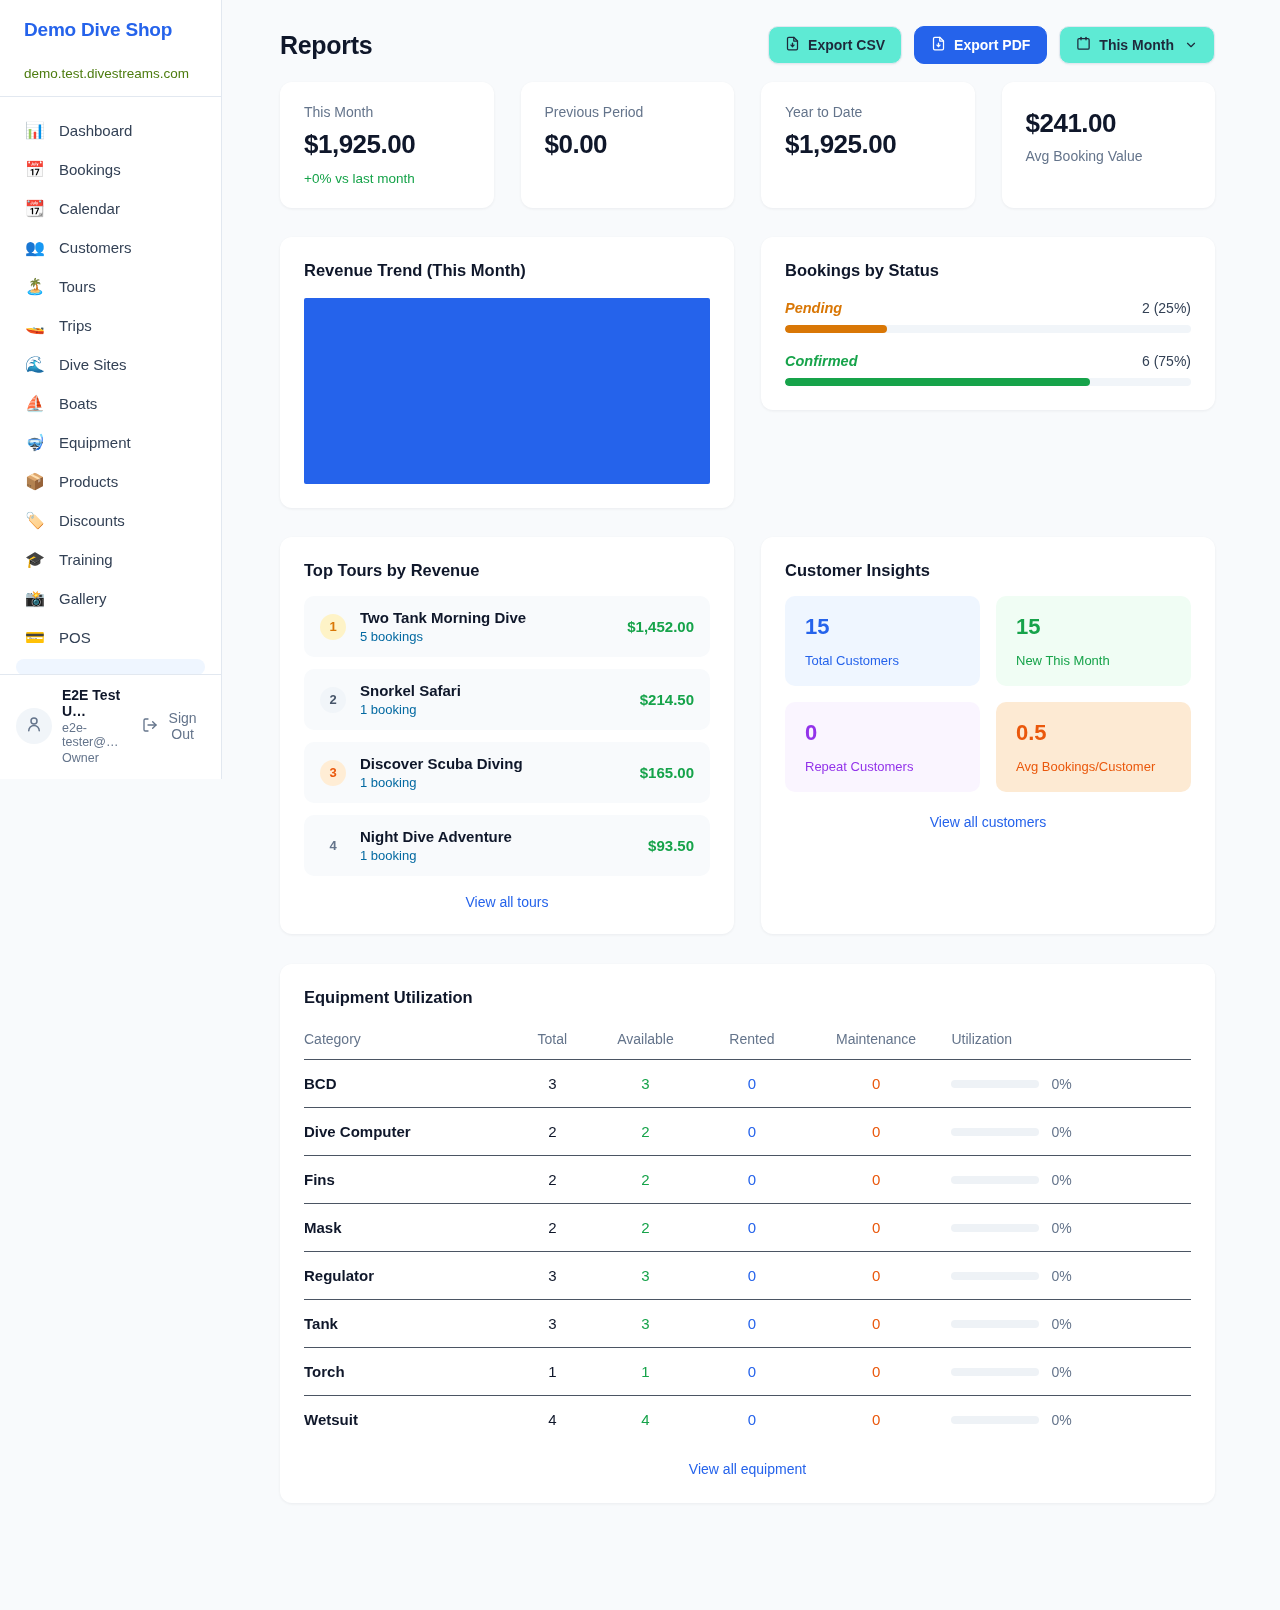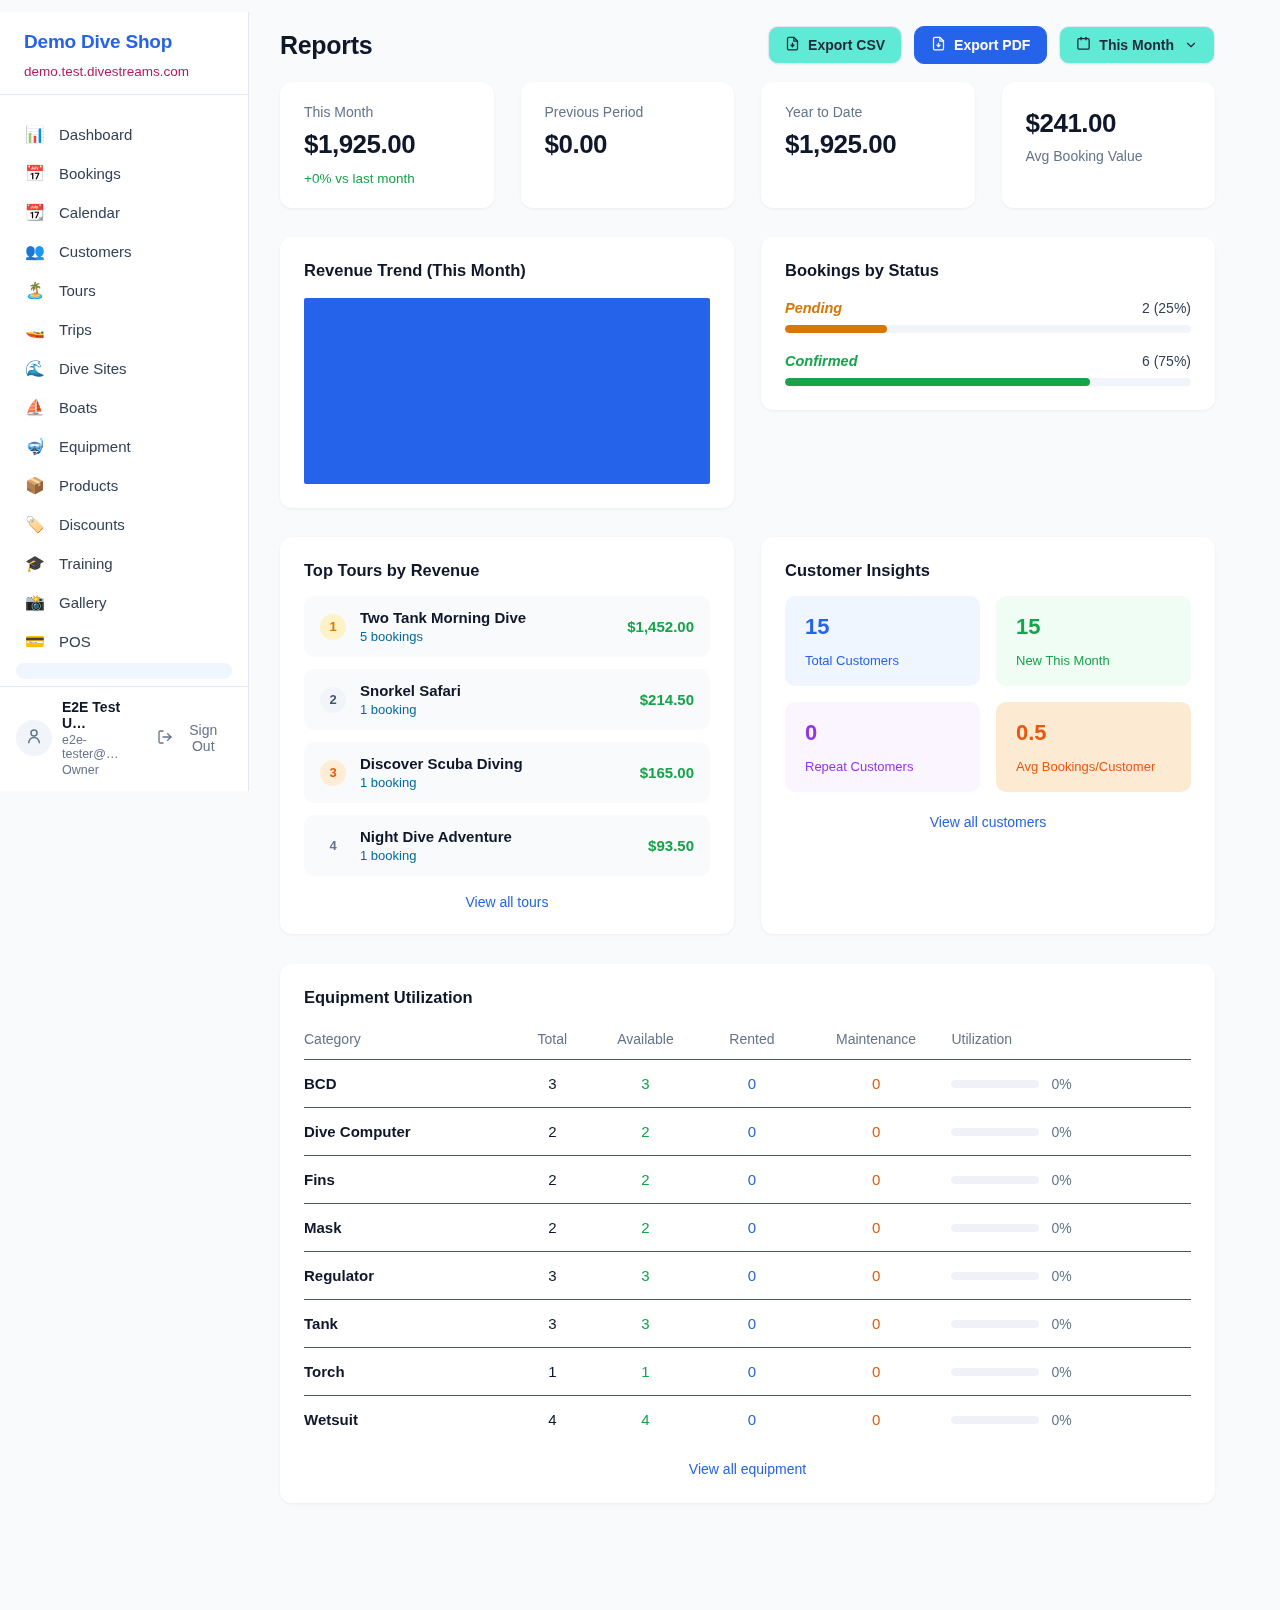--- a/index.html
+++ b/index.html
@@ -5,29 +5,29 @@
   * { box-sizing: border-box; }
   html,body { margin:0; padding:0; }
   body {
     width:1280px; min-height:1610px;
     background:#f8fafc;
     font-family:"Liberation Sans", sans-serif;
     color:#0f172a;
   }
   
   .sidebar {
-    position:absolute; left:0; top:12px;
-    width:249px; height:779px;
+    position:absolute; left:0; top:0;
+    width:222px; height:779px;
     background:#ffffff;
     border-right:1px solid #e2e8f0;
-    display:flex; flex-direction:column;gap:6px;
+    display:flex; flex-direction:column;
   }
   .sb-header { padding:19px 24px 15px; border-bottom:1px solid #e2e8f0; }
   .shop-name { color:#2563eb; font-size:19px; font-weight:bold; letter-spacing:-0.2px; }
-  .shop-domain { color:#be185d; font-size:13.5px; margin-top:11px; }
+  .shop-domain { color:#4d7c0f; font-size:13.5px; margin-top:25px; }
   .nav { flex:1; padding:14px 8px 0; overflow:hidden; }
   .nav-item {
     display:flex; align-items:center; gap:13px;
     padding:10px 16px; border-radius:8px;
     color:#334155; font-size:15px; cursor:pointer;
   }
   .nav-icon { width:22px; font-size:16px; text-align:center; }
   .nav-partial { height:16px; margin:2px 8px 0; background:#eff6ff; border-radius:8px; }
   .user-box {
     border-top:1px solid #e2e8f0;

